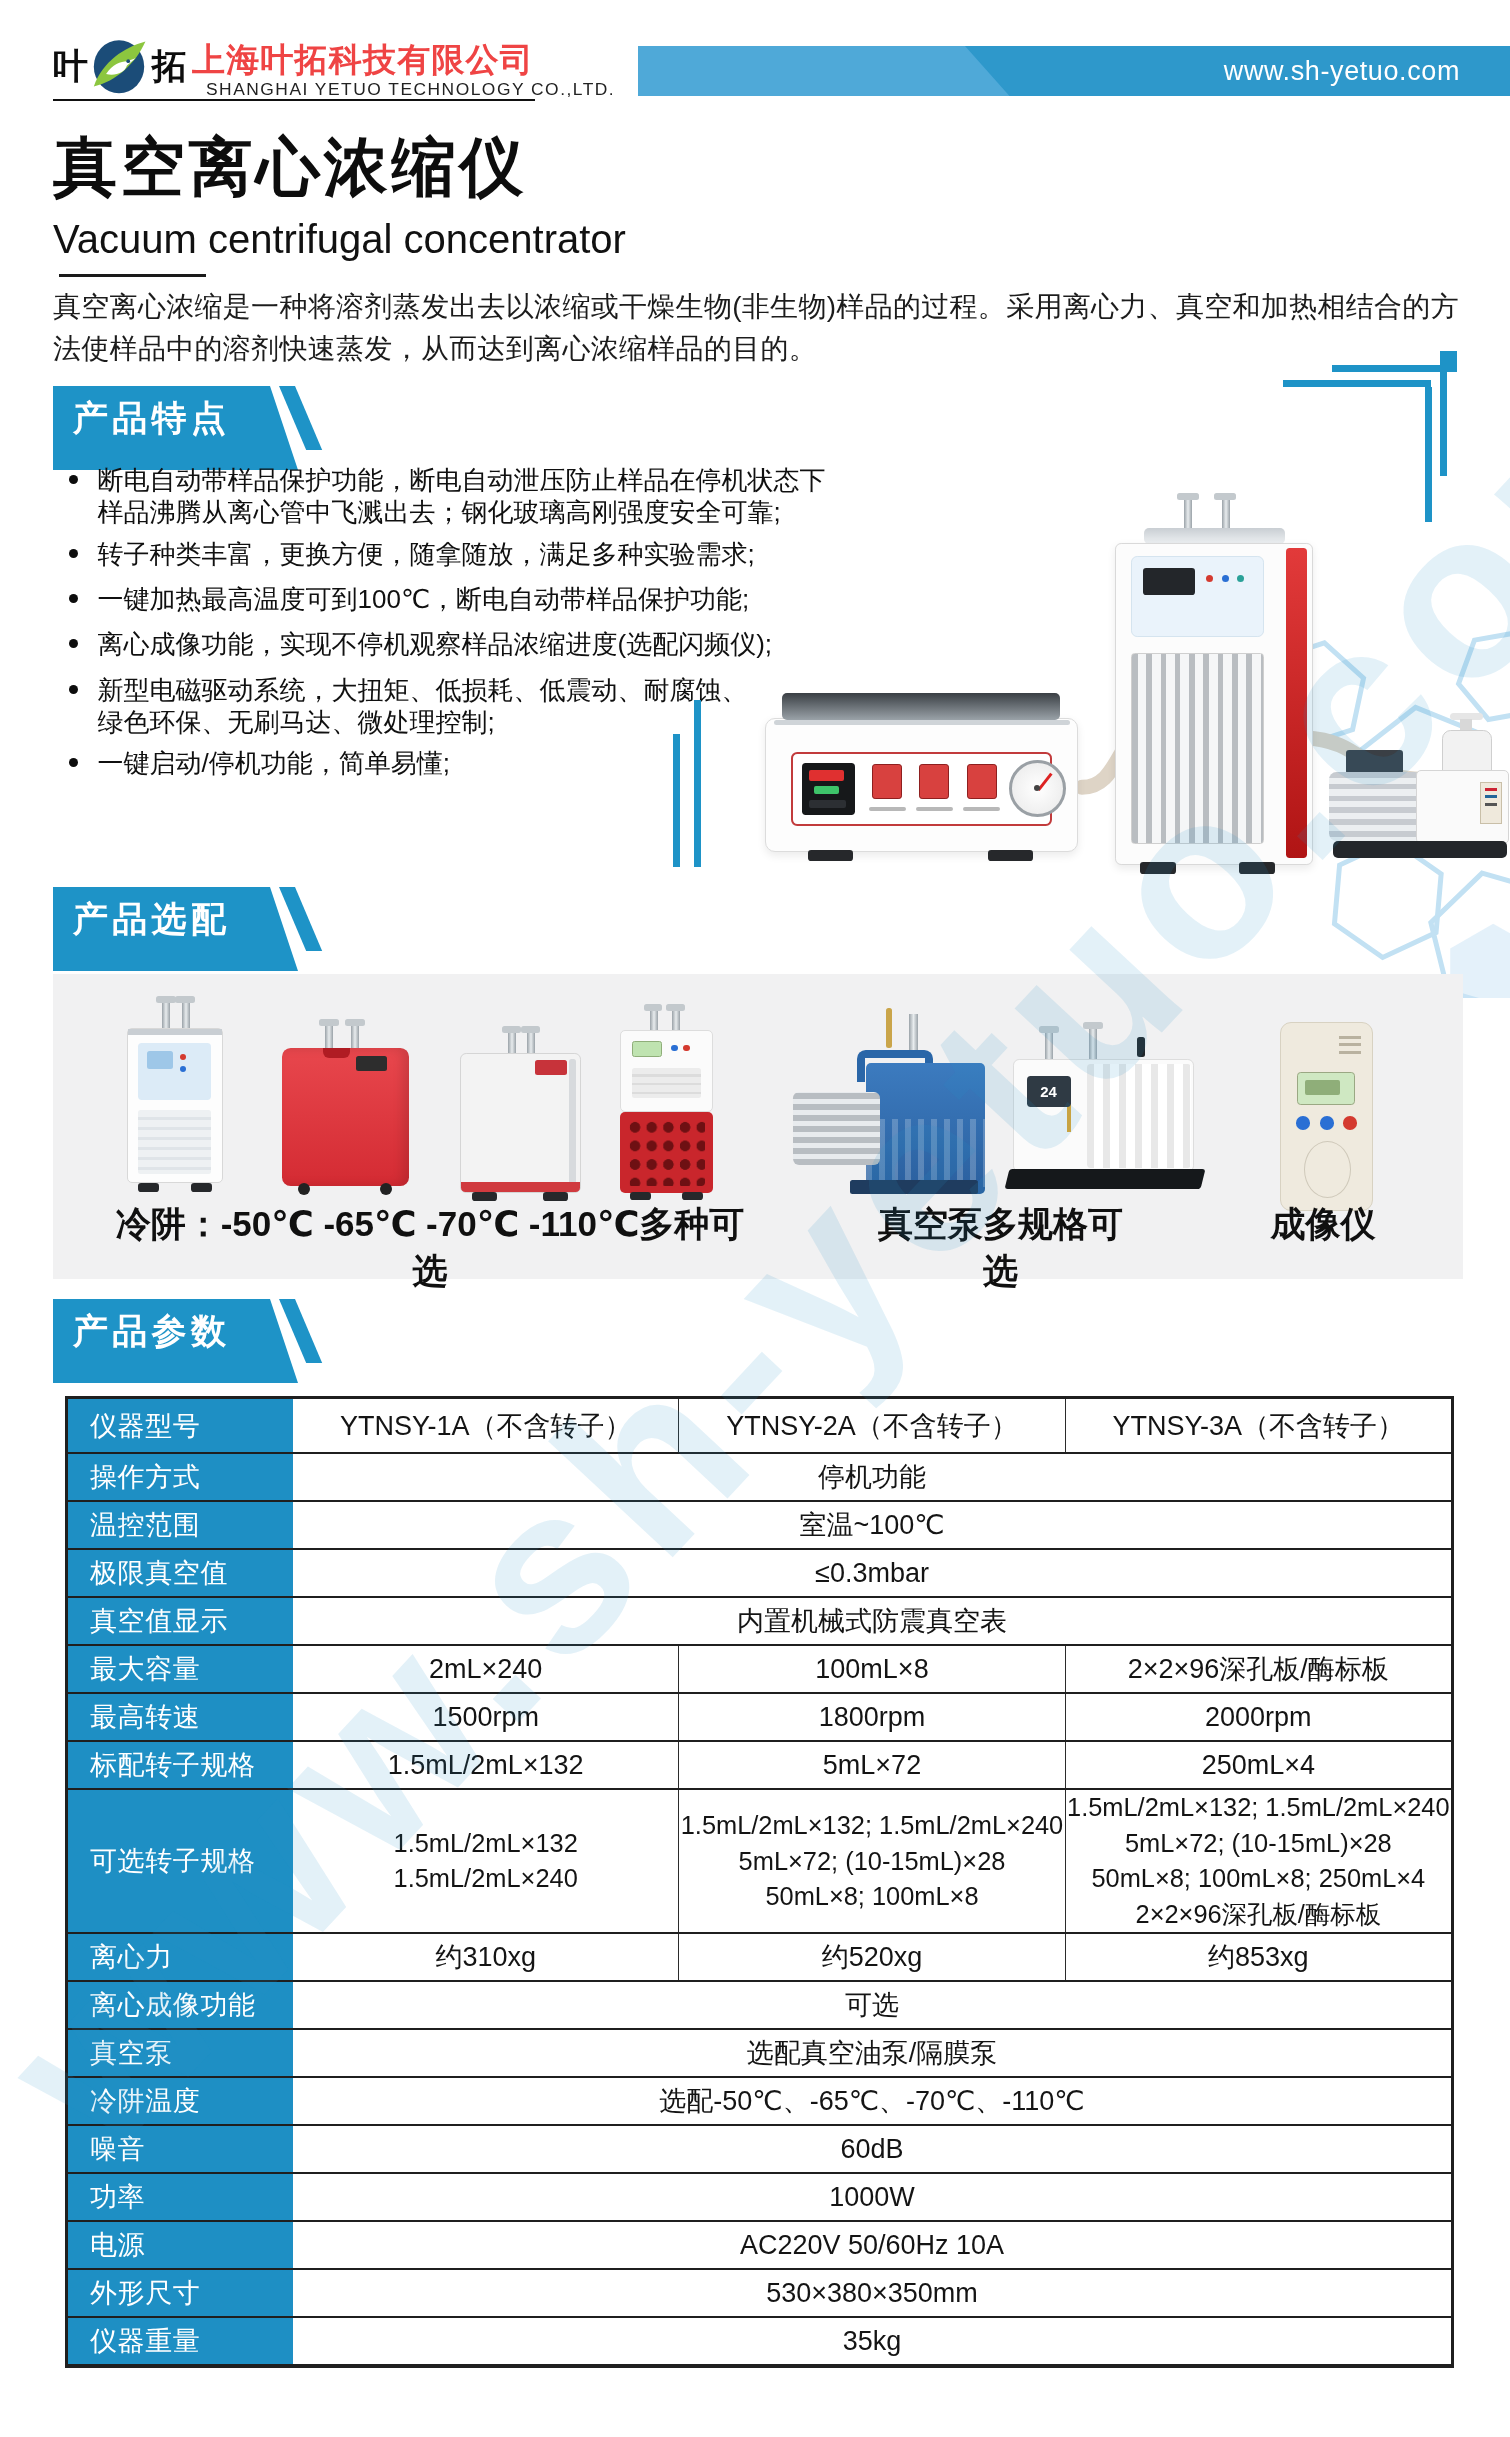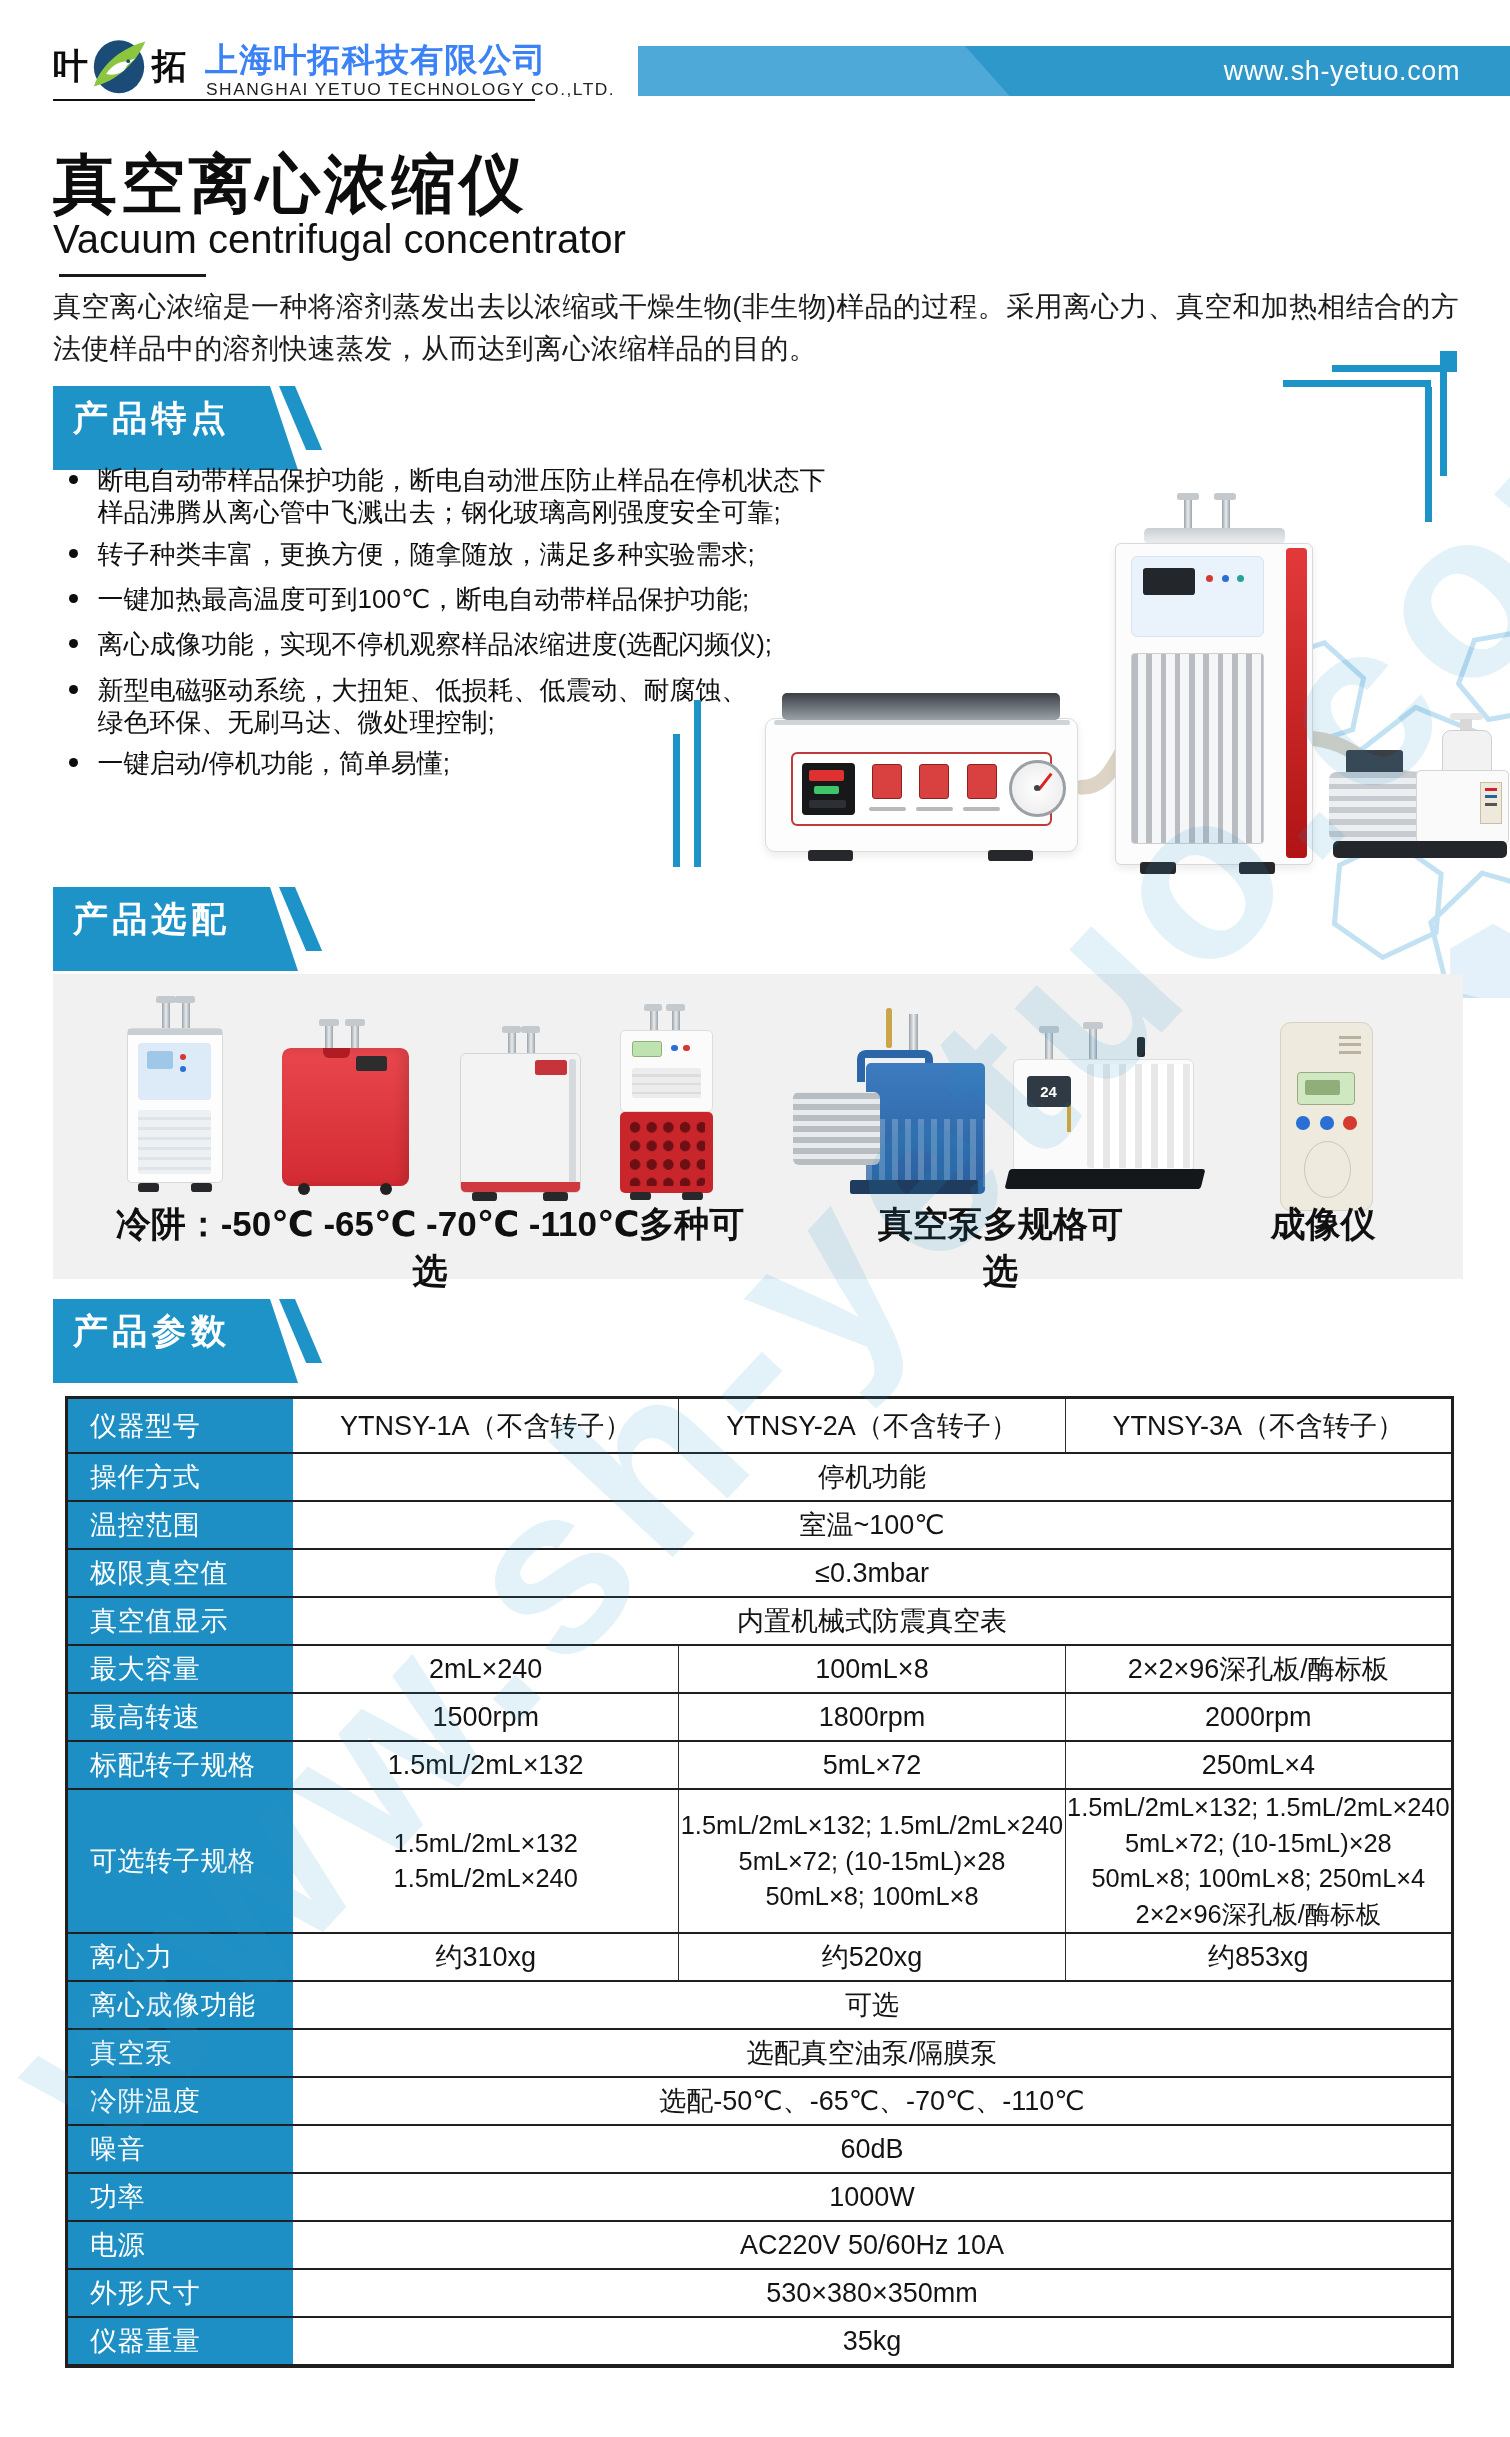--- a/index.html
+++ b/index.html
@@ -12,30 +12,30 @@
   *{margin:0;padding:0;box-sizing:border-box}
   html,body{margin:0;padding:0}
   body{
     width:1510px;height:2438px;position:relative;overflow:hidden;background:#ffffff;
     font-family:"Liberation Sans","DejaVu Sans",sans-serif;color:var(--ink);
   }
   .abs{position:absolute}
 
   
   .logo-char{position:absolute;font-size:35px;font-weight:900;color:#0d0d0d;top:43px}
-  .company-cn{position:absolute;left:205px;top:38px;font-size:33px;font-weight:800;letter-spacing:1.2px;color:#3b82f6}
+  .company-cn{position:absolute;left:192px;top:38px;font-size:33px;font-weight:800;letter-spacing:1.2px;color:#ef4444}
   .company-en{position:absolute;left:206px;top:79px;font-size:17.4px;font-weight:500;letter-spacing:1.5px;color:#222}
   .hdr-rule{position:absolute;left:53px;top:99px;width:482px;height:1.9px;background:#111}
   .site-banner{position:absolute;left:638px;top:46px;width:872px;height:50px;background:#2E98CB}
   .site-banner .lighter{position:absolute;left:0;top:0;width:100%;height:100%;background:var(--blue-light);
     clip-path:polygon(0 0,37.5% 0,42.6% 100%,0 100%)}
   .site-banner .site{position:absolute;right:50px;top:0;line-height:50px;color:#fff;font-size:27px;font-weight:500;letter-spacing:0.6px}
 
   
-  .page-title{position:absolute;left:53px;top:141px;font-size:64px;font-weight:900;letter-spacing:3.7px;color:#0d0d0d}
+  .page-title{position:absolute;left:53px;top:124px;font-size:64px;font-weight:900;letter-spacing:3.7px;color:#0d0d0d}
   .page-sub{position:absolute;left:53px;top:217px;font-size:40px;font-weight:500;color:#111}
   .sub-rule{position:absolute;left:59px;top:274px;width:147px;height:2.5px;background:#1a1a1a}
   .desc{position:absolute;left:53px;top:286px;width:1413px;font-size:28px;line-height:42px;color:#1c1c1c;letter-spacing:0.3px}
 
   
   .sec-banner{position:absolute;left:53px;width:245px;height:84px;background:var(--blue);
     clip-path:polygon(0 0,217px 0,100% 100%,0 100%);
     color:#fff;font-size:35px;font-weight:700;letter-spacing:4.3px;line-height:64px;padding-left:20px}
   .sec-stripe{position:absolute;left:279px;width:16px;height:64px;background:var(--blue);transform:skewX(23deg);transform-origin:0 0}
 

